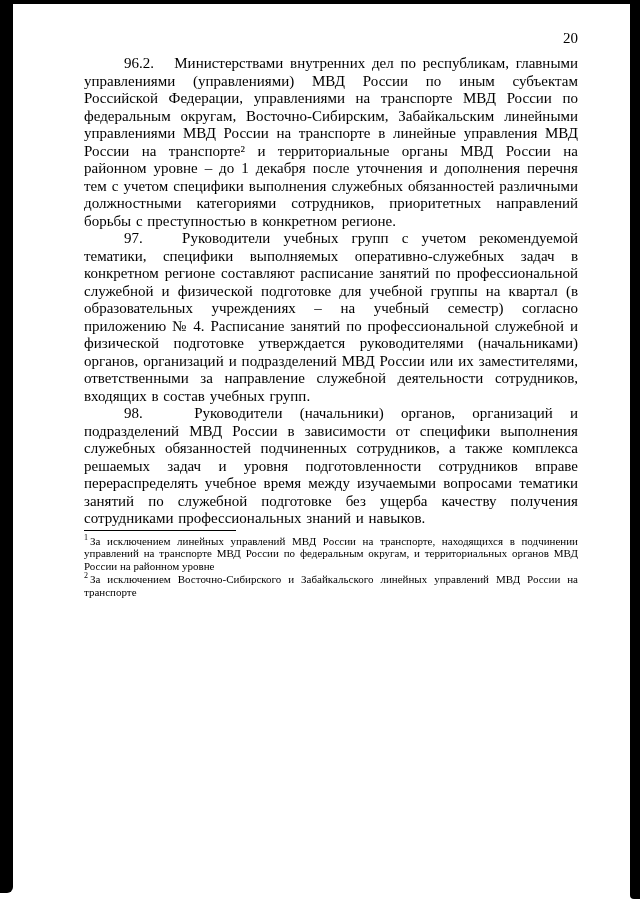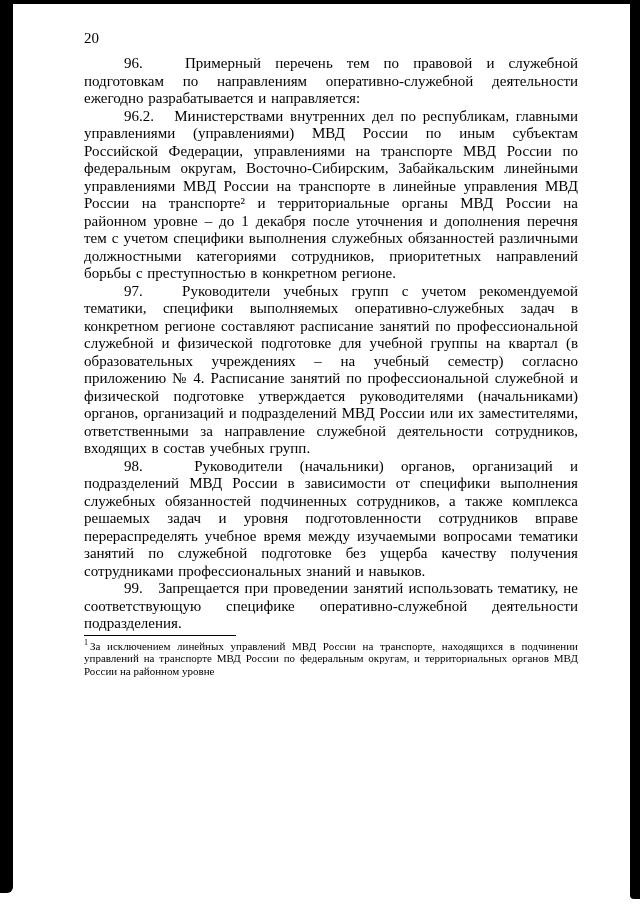--- a/index.html
+++ b/index.html
@@ -28,21 +28,21 @@
     width: 10px; height: 899px; background: #000;
     border-bottom-left-radius: 4px;
   }
   .page {
     position: absolute;
     top: 4px; left: 13px; right: 10px; bottom: 0;
     background: #fff;
     padding: 26px 52px 8px 71px;
   }
   .page-number {
-    text-align: left;
+    text-align: right;
     font-size: 15px;
     margin-bottom: 8px;
   }
   .body-text .para {
     font-size: 15px;
     line-height: 17.5px;
     text-align: justify;
     text-indent: 40px;
     word-spacing: 1px;
   }
@@ -72,25 +72,24 @@
 
 <div class="edge-top"></div>
 <div class="edge-left"></div>
 <div class="edge-right"></div>
 
 <div class="page">
 
   <div class="page-number">20</div>
 
   <div class="body-text">
-    <p class="para">96.&nbsp;&nbsp;&nbsp;Примерный перечень тем по правовой и служебной подготовкам по направлениям оперативно-служебной деятельности ежегодно разрабатывается и направляется:</p>
     <p class="para">96.2.&nbsp;&nbsp;&nbsp;Министерствами внутренних дел по республикам, главными управлениями (управлениями) МВД России по иным субъектам Российской Федерации, управлениями на транспорте МВД России по федеральным округам, Восточно-Сибирским, Забайкальским линейными управлениями МВД России на транспорте в линейные управления МВД России на транспорте² и территориальные органы МВД России на районном уровне – до 1 декабря после уточнения и дополнения перечня тем с учетом специфики выполнения служебных обязанностей различными должностными категориями сотрудников, приоритетных направлений борьбы с преступностью в конкретном регионе.</p>
     <p class="para">97.&nbsp;&nbsp;&nbsp;Руководители учебных групп с учетом рекомендуемой тематики, специфики выполняемых оперативно-служебных задач в конкретном регионе составляют расписание занятий по профессиональной служебной и физической подготовке для учебной группы на квартал (в образовательных учреждениях – на учебный семестр) согласно приложению № 4. Расписание занятий по профессиональной служебной и физической подготовке утверждается руководителями (начальниками) органов, организаций и подразделений МВД России или их заместителями, ответственными за направление служебной деятельности сотрудников, входящих в состав учебных групп.</p>
     <p class="para">98.&nbsp;&nbsp;&nbsp;Руководители (начальники) органов, организаций и подразделений МВД России в зависимости от специфики выполнения служебных обязанностей подчиненных сотрудников, а также комплекса решаемых задач и уровня подготовленности сотрудников вправе перераспределять учебное время между изучаемыми вопросами тематики занятий по служебной подготовке без ущерба качеству получения сотрудниками профессиональных знаний и навыков.</p>
-    <p class="para">99.&nbsp;&nbsp;&nbsp;Запрещается при проведении занятий использовать тематику, не соответствующую специфике оперативно-служебной деятельности подразделения.</p>
   </div>
 
   <div class="footnotes">
     <div class="footnote-rule"></div>
     <p class="footnote"><sup>1</sup><span>За исключением линейных управлений МВД России на транспорте, находящихся в подчинении управлений на транспорте МВД России по федеральным округам, и территориальных органов МВД России на районном уровне</span></p>
+    <p class="footnote"><sup>2</sup><span>За исключением Восточно-Сибирского и Забайкальского линейных управлений МВД России на транспорте</span></p>
   </div>
 
 </div>
 
 </body></html>

